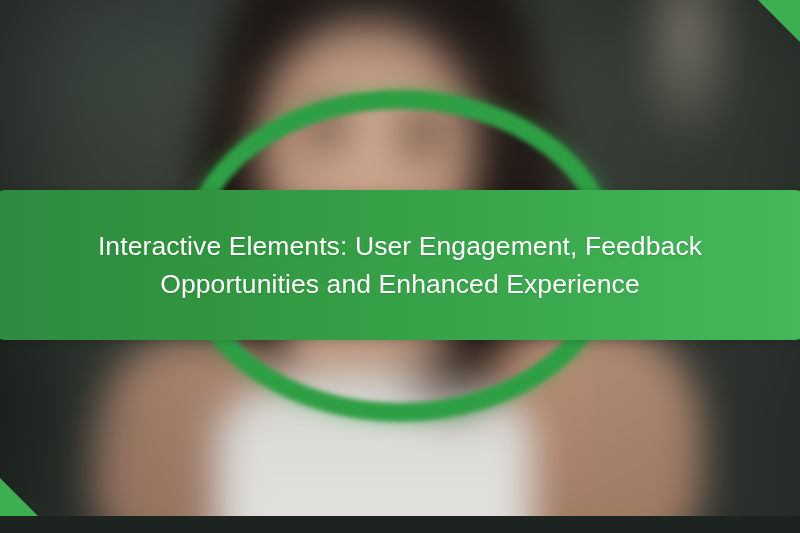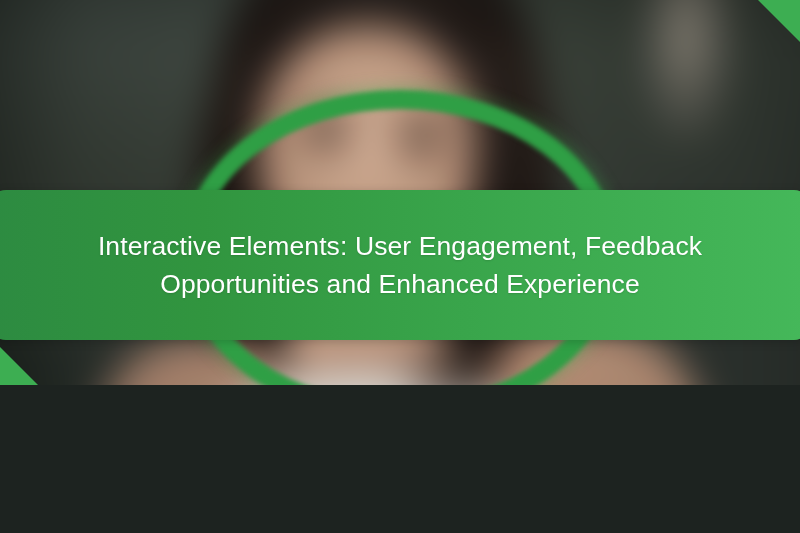--- a/index.html
+++ b/index.html
@@ -6,21 +6,21 @@
   html, body {
     margin: 0;
     padding: 0;
     background: #1d2320;
   }
 
   
   .stage {
     position: relative;
     width: 800px;
-    height: 385px;
+    height: 516px;
     overflow: hidden;
     font-family: "Liberation Sans", "DejaVu Sans", sans-serif;
     background: #2c322e;
   }
 
   
   .photo-layer {
     position: absolute;
     inset: -40px;
     filter: blur(18px) saturate(0.92);

